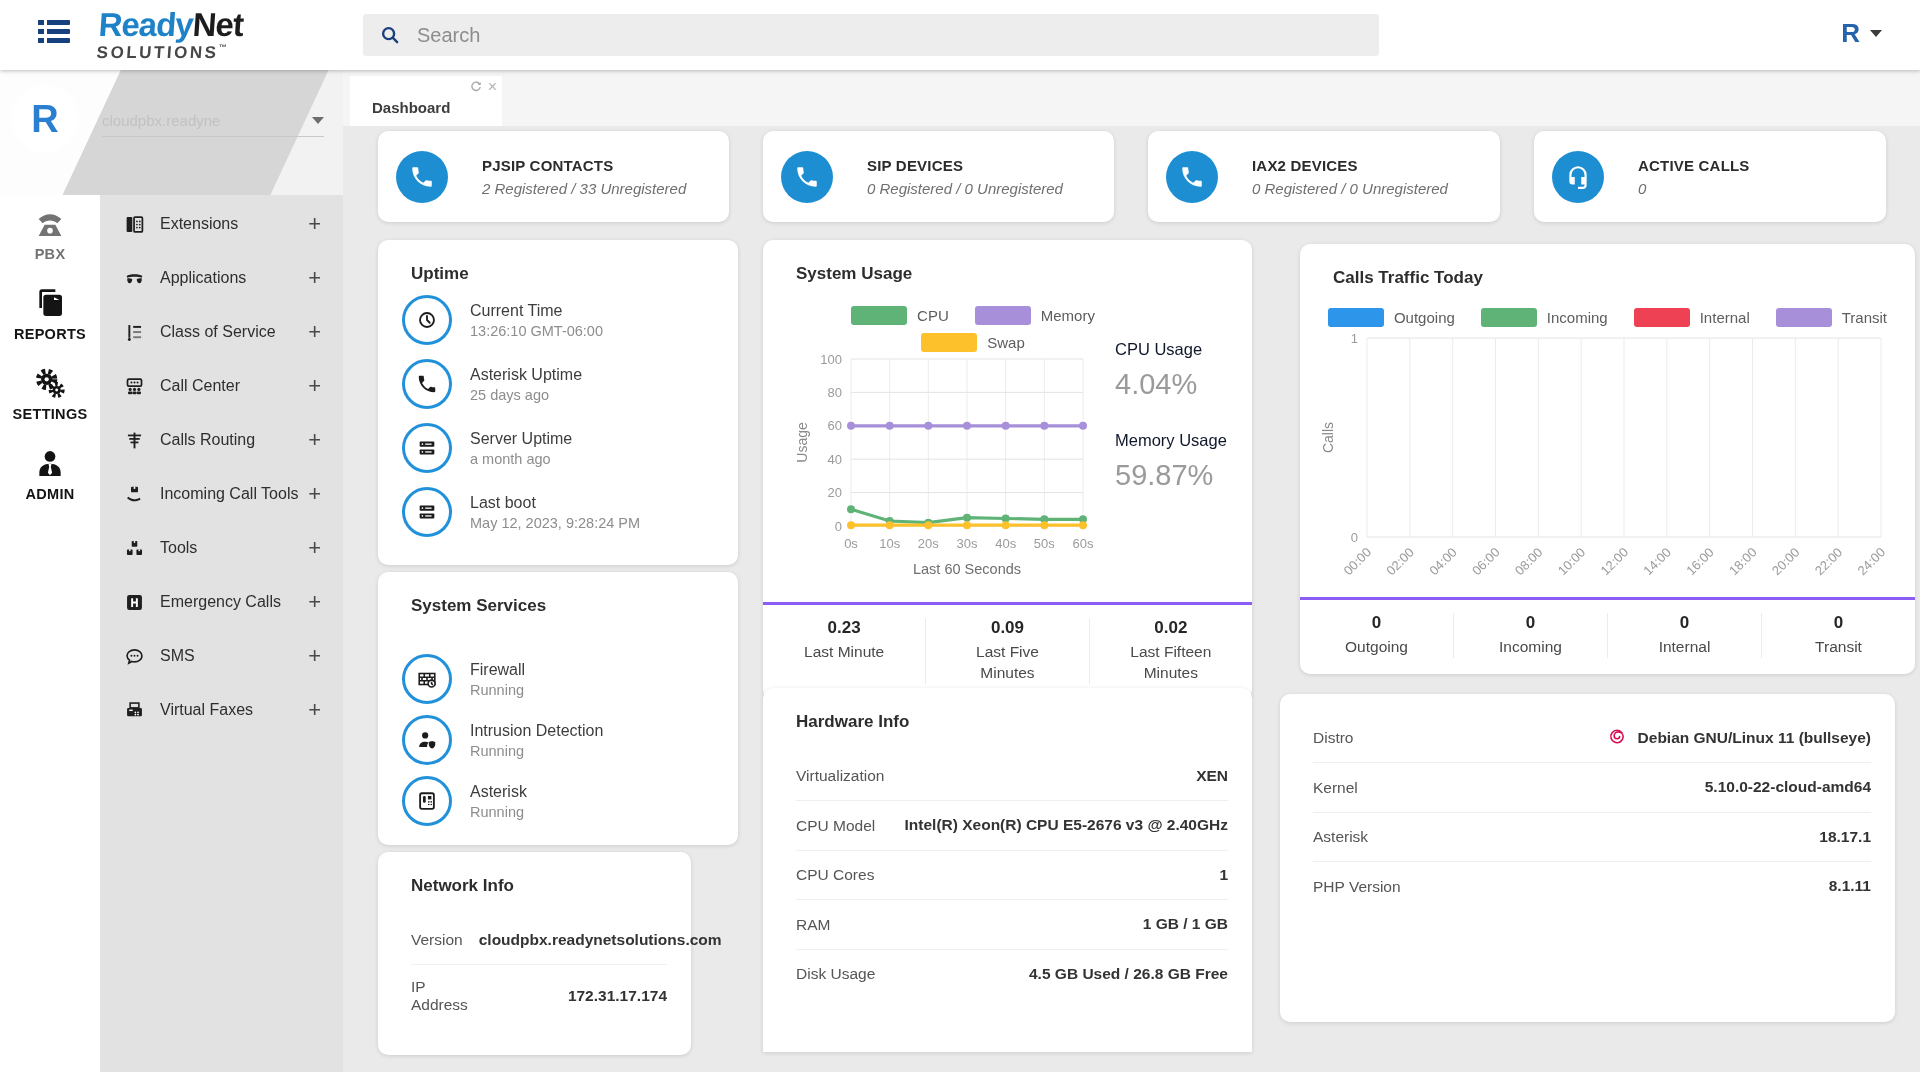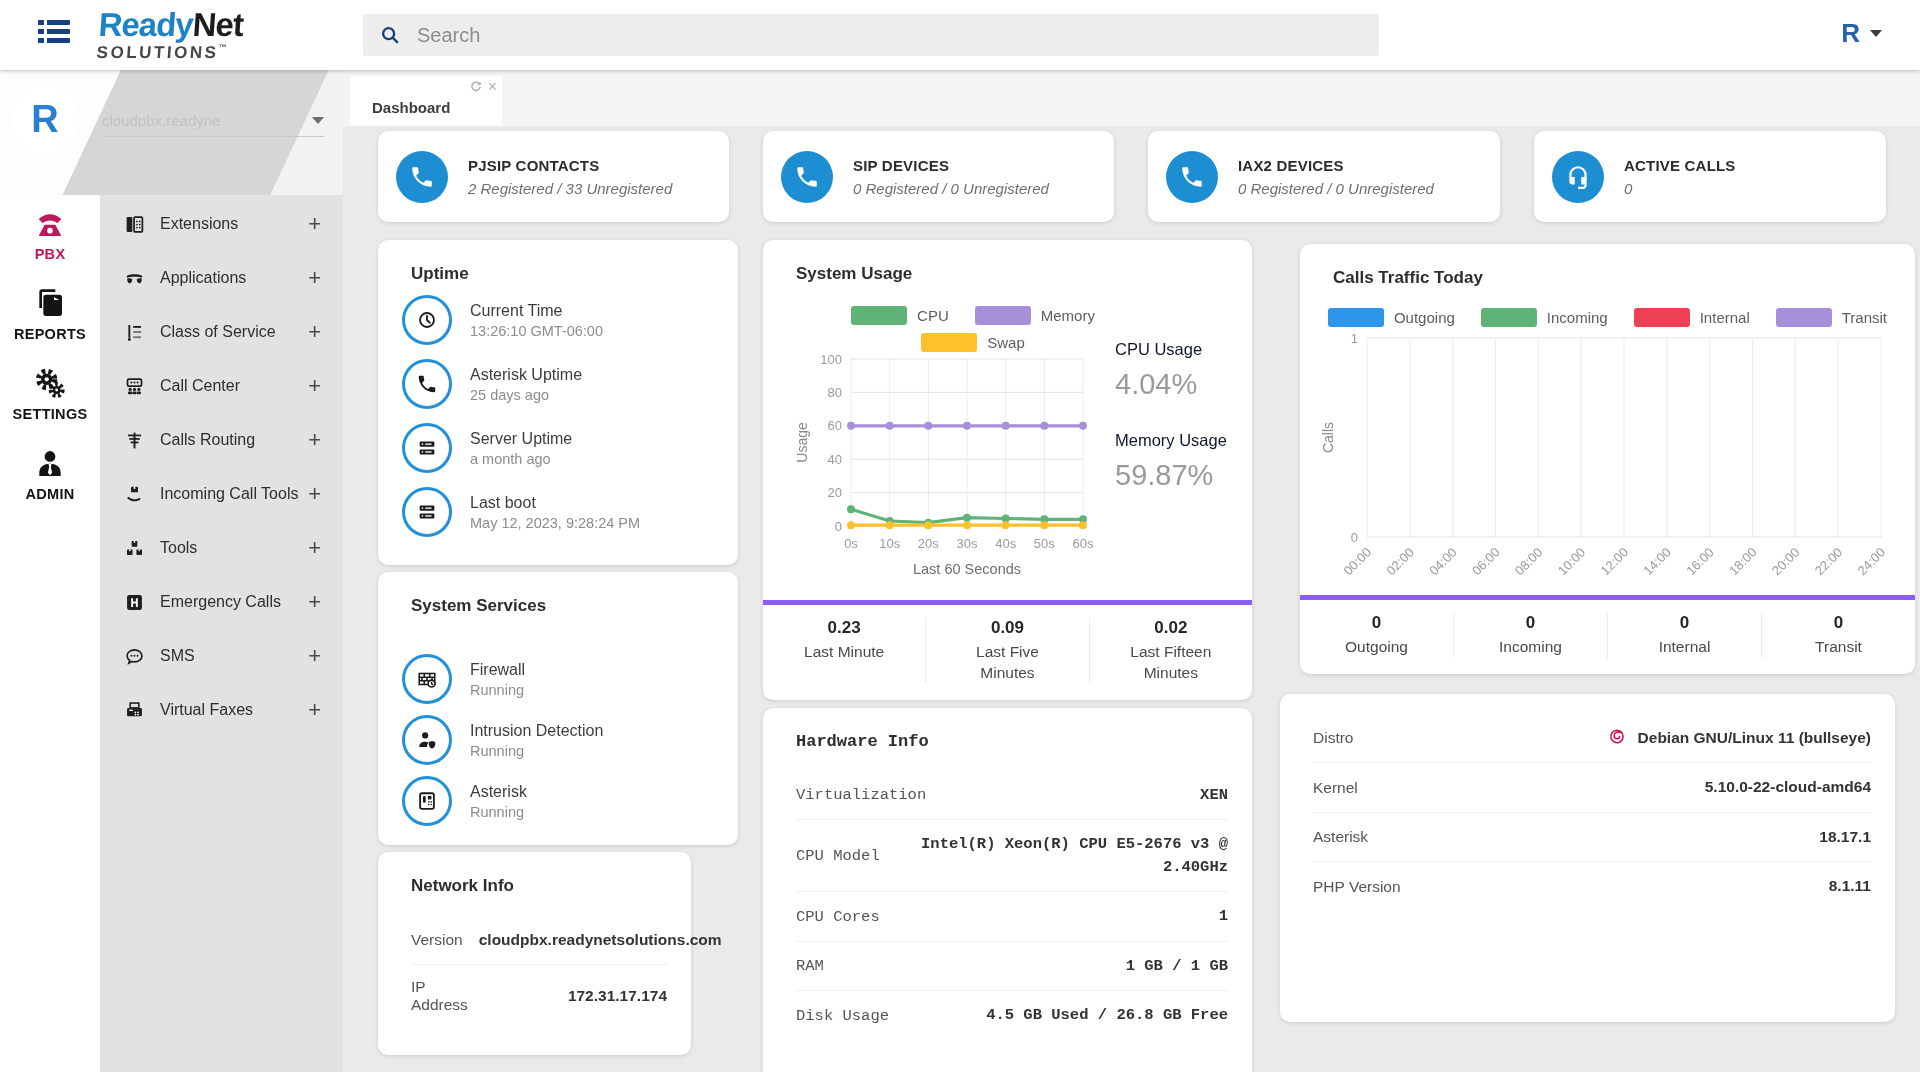--- a/index.html
+++ b/index.html
@@ -32,21 +32,21 @@
     display:flex;align-items:center;justify-content:center;font-size:38px;font-weight:bold;color:#2b7fd0;box-shadow:0 0 0 2px rgba(255,255,255,.45);}
   .srvselect{position:absolute;left:102px;top:34px;width:222px;height:32px;border-bottom:1px solid #c9c9c9;display:flex;align-items:center;cursor:pointer;}
   .srvselect .val{flex:1;font-size:15px;color:#c2c2c2;white-space:nowrap;overflow:hidden;}
   .srvselect .caret{border-top-color:#6d6d6d;}
 
   
   .rail{position:absolute;left:0;top:195px;width:100px;bottom:0;background:#fff;z-index:20;display:flex;flex-direction:column;}
   .rail-item{height:80px;display:flex;flex-direction:column;align-items:center;justify-content:center;cursor:pointer;color:#141414;}
   .rail-item svg{width:32px;height:32px;}
   .rail-item .rlabel{margin-top:6px;font-size:14.5px;font-weight:bold;letter-spacing:.3px;}
-  .rail-item.active{color:#be185d;}
+  .rail-item.active{color:#737373;}
 
   
   .submenu{position:absolute;left:100px;top:195px;width:243px;bottom:0;background:#e2e2e2;z-index:20;padding-top:2px;}
   .sm-item{height:54px;display:flex;align-items:center;padding:0 22px 0 24px;cursor:pointer;}
   .sm-item svg{width:21px;height:21px;color:#1f1f1f;flex:none;}
   .sm-item .sm-label{margin-left:15px;font-size:16px;color:#2e2e2e;}
   .sm-item .plus{margin-left:auto;font-size:22px;color:#4a4a4a;font-weight:400;}
 
   
   .tabstrip{position:absolute;left:343px;top:70px;width:1577px;height:56px;background:#f5f5f5;}
@@ -56,38 +56,38 @@
   .tab .tools svg{width:14px;height:14px;color:#a8a8a8;cursor:pointer;}
   .tab .tclose{font-size:16px;color:#b3b3b3;line-height:1;cursor:pointer;}
 
   
   .card{position:absolute;background:#fff;border-radius:10px;box-shadow:0 1px 4px rgba(0,0,0,.13);padding-left:9px;}
   .card h3{margin:0;padding:24px 24px 0;font-size:17px;color:#2d2d2d;}
 
   .statcard{display:flex;align-items:center;padding-left:18px;box-sizing:border-box;}
   .statcard .bubble{width:52px;height:52px;border-radius:50%;background:#1e8ed2;display:flex;align-items:center;justify-content:center;flex:none;}
   .statcard .bubble svg{width:26px;height:26px;color:#fff;}
-  .statcard .stx{margin-left:20px;}
+  .statcard .stx{margin-left:34px;}
   .statcard .st-title{font-size:15px;font-weight:bold;color:#2c2c2c;letter-spacing:.2px;}
   .statcard .st-sub{font-size:15px;font-style:italic;color:#6f6f6f;margin-top:6px;}
 
   .iconitem{position:absolute;left:24px;display:flex;align-items:center;gap:18px;}
   .ring{width:44px;height:44px;border:3px solid #2191d9;border-radius:50%;display:flex;align-items:center;justify-content:center;color:#1c1c1c;flex:none;}
   .ring svg{width:22px;height:22px;}
   .ii-label{font-size:16px;color:#3d3d3d;}
   .ii-sub{font-size:14.5px;color:#8d8d8d;margin-top:3px;}
 
   .kvlist{margin-top:20px;}
   .kv{display:flex;justify-content:space-between;align-items:center;gap:16px;margin:0 24px;padding:13px 0;border-bottom:1px solid #efefef;}
   .kv:last-child{border-bottom:none;}
   .kv .k{font-size:15.5px;color:#555;}
   .kv .v{font-size:15.5px;font-weight:bold;color:#333;text-align:right;max-width:330px;line-height:1.45;}
   .kv .v .dsvg{width:20px;height:20px;vertical-align:-4px;margin-right:6px;}
 
-  .statrow{position:absolute;left:0;right:0;bottom:0;display:flex;border-top:5px solid #8b5cf6;padding:13px 0 16px;}
+  .statrow{position:absolute;left:0;right:0;bottom:0;display:flex;border-top:3px solid #8b5cf6;padding:13px 0 16px;}
   .statrow>div{flex:1;text-align:center;padding:0 10px;border-left:1px solid #ececec;}
   .statrow>div:first-child{border-left:none;}
   .statrow b{display:block;font-size:17px;color:#262626;margin-bottom:4px;}
   .statrow span{font-size:15.5px;color:#4a4a4a;line-height:1.35;display:inline-block;}
 
   .legend{display:flex;flex-wrap:wrap;justify-content:center;column-gap:26px;row-gap:8px;}
   .legend .lg{display:flex;align-items:center;gap:10px;cursor:pointer;}
   .legend .lg i{width:56px;height:19px;border-radius:3px;display:block;}
   .legend .lg em{font-style:normal;font-size:15px;color:#5d5d5d;}
 
@@ -547,21 +547,21 @@
       <div class="ul">Memory Usage</div>
       <div class="uv">59.87%</div>
     </div>
     <div class="statrow">
       <div><b>0.23</b><span style="max-width:110px;">Last Minute</span></div>
       <div><b>0.09</b><span style="max-width:80px;">Last Five Minutes</span></div>
       <div><b>0.02</b><span style="max-width:95px;">Last Fifteen Minutes</span></div>
     </div>
   </div>
 
-  <div class="card" style="left:763px;top:708px;width:480px;height:364px;border-bottom-left-radius:0;border-bottom-right-radius:0;font-family:Liberation Mono, monospace;">
+  <div class="card" style="left:763px;top:688px;width:480px;height:364px;border-bottom-left-radius:0;border-bottom-right-radius:0;">
     <h3>Hardware Info</h3>
     <div class="kvlist">
       <div class="kv">
           <span class="k">Virtualization</span>
           <span class="v">XEN</span>
         </div>
       <div class="kv">
           <span class="k">CPU Model</span>
           <span class="v" style="max-width:330px;">Intel(R) Xeon(R) CPU E5-2676 v3 @ 2.40GHz</span>
         </div>

